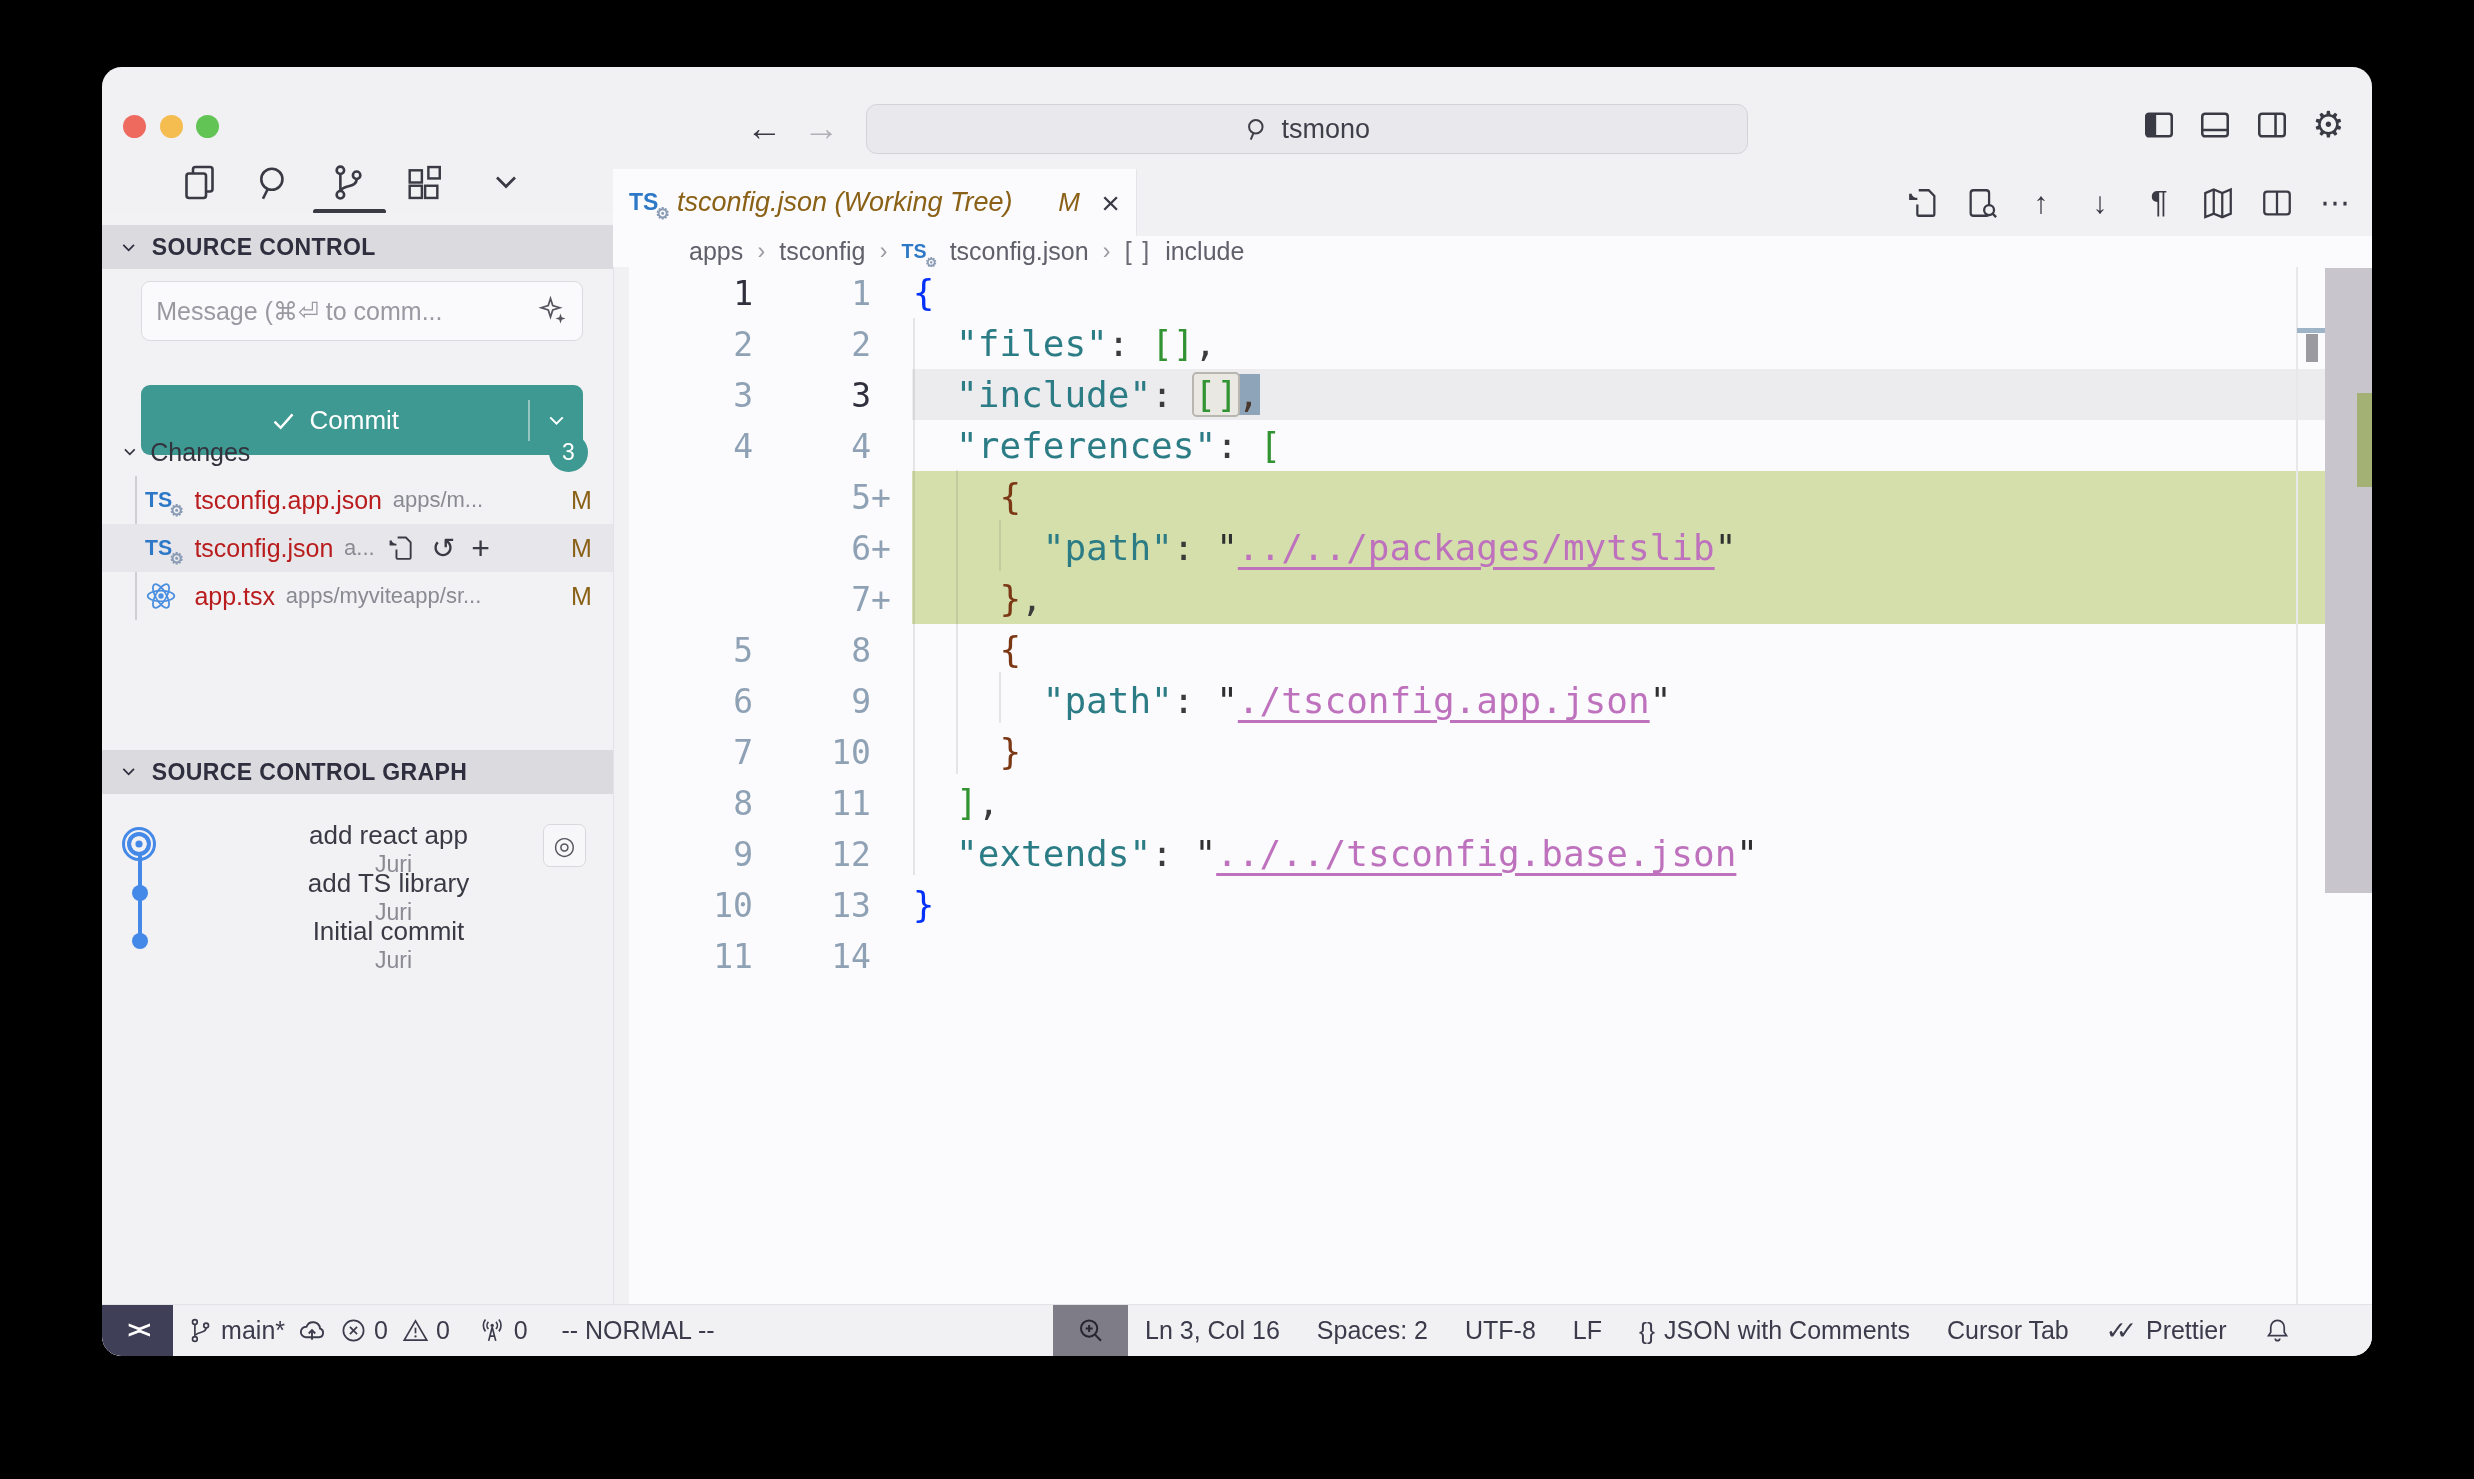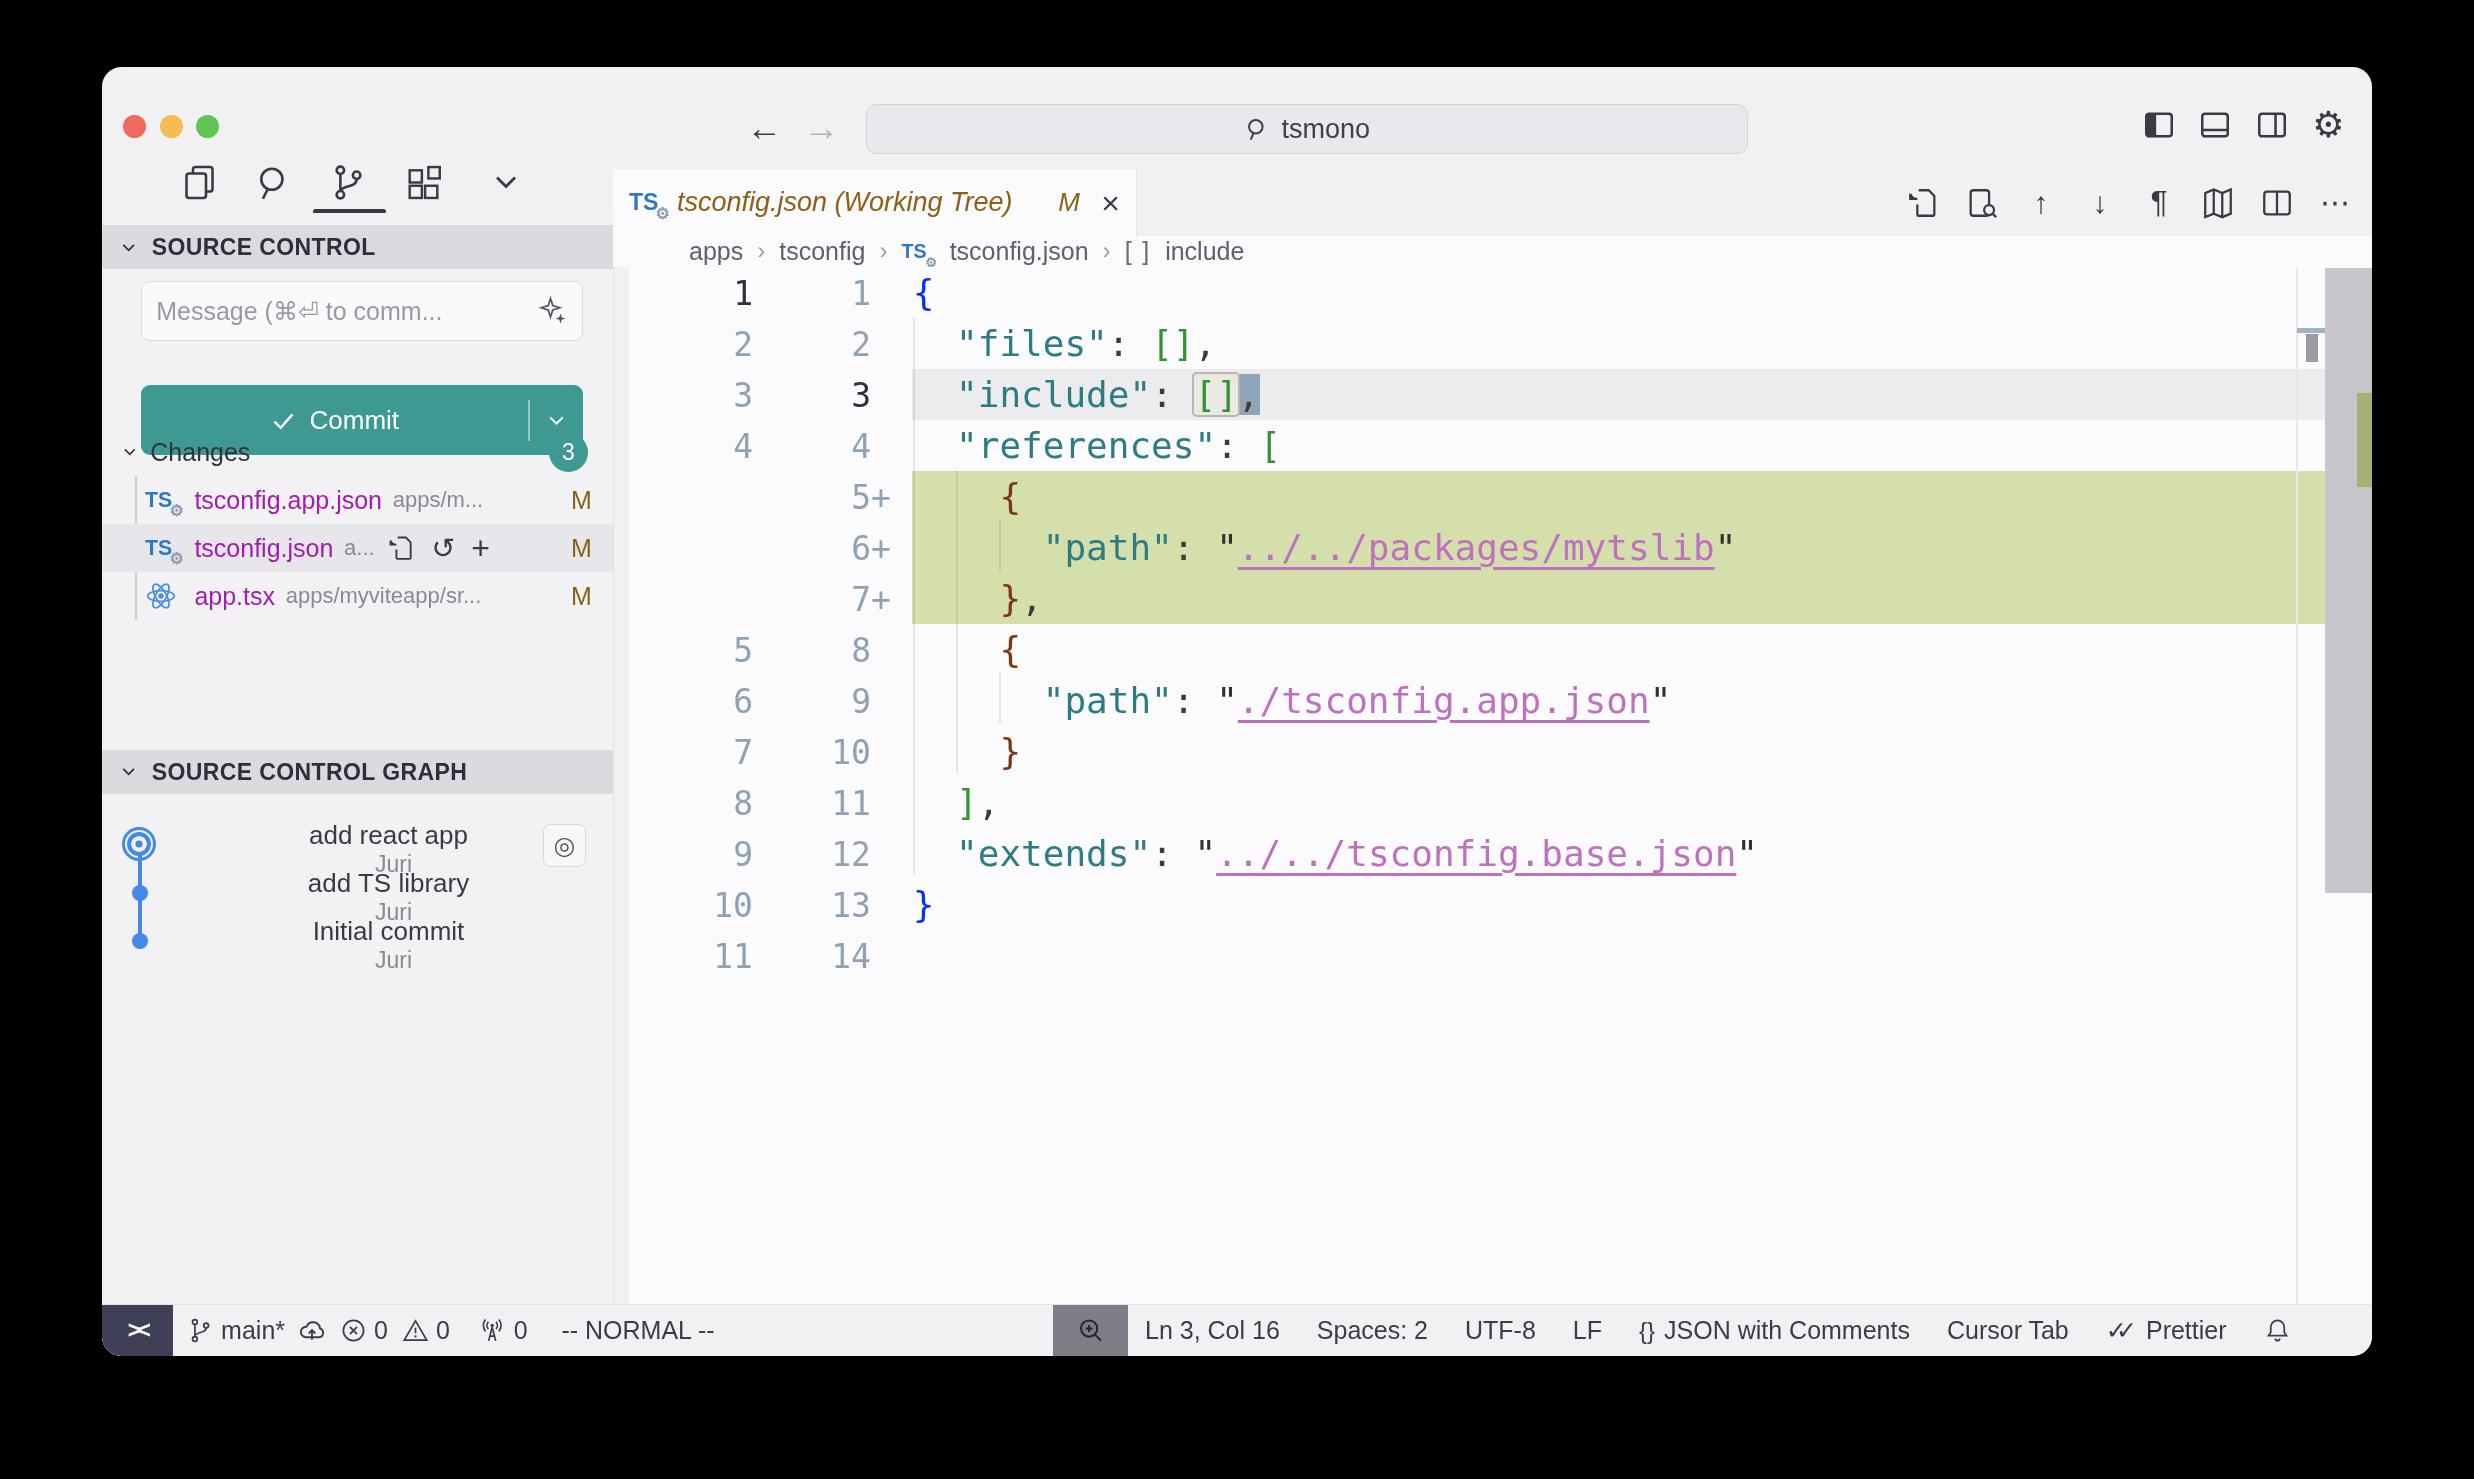--- a/index.html
+++ b/index.html
@@ -41,21 +41,21 @@
   .commitbtn .dd{width:53px;display:flex;align-items:center;justify-content:center;}
   .changes-head{position:absolute;left:0;top:221px;width:511px;height:36px;display:flex;
                 align-items:center;gap:10.7px;padding-left:18px;box-sizing:border-box;
                 font-size:25px;color:#33333E;}
   .badge{margin-left:auto;margin-right:25px;width:39px;height:39px;border-radius:50%;
          color:#fff;font-size:23px;display:flex;align-items:center;justify-content:center;}
   .filerows{position:absolute;left:0;top:263px;width:511px;}
   .frow{position:relative;height:48px;display:flex;align-items:center;padding-left:43px;box-sizing:border-box;}
   .frow.selected{background:#E7E6EA;}
   .guide-v{position:absolute;left:33px;top:0;width:1.8px;height:144px;background:#CFCED4;}
-  .fname{font-size:25px;color:#a21caf;margin-left:12.4px;white-space:nowrap;}
+  .fname{font-size:25px;color:#b91c1c;margin-left:12.4px;white-space:nowrap;}
   .fpath{font-size:22px;color:#8A8A93;margin-left:10.7px;white-space:nowrap;overflow:hidden;}
   .fbadge{margin-left:auto;margin-right:21.3px;font-size:25px;}
   .facts{display:flex;gap:16px;margin-left:12.4px;align-items:center;color:#3A3A45;}
   .ts-ic{position:relative;font-weight:bold;color:#2D79C7;font-size:23px;width:39px;display:inline-block;}
   .ts-ic .gear{position:absolute;right:-1.8px;bottom:-7.1px;font-size:16px;color:#8A9BB5;}
   .graph-rows{position:absolute;left:0;width:511px;}
   .grow{position:relative;height:48px;display:flex;align-items:center;padding-left:62px;box-sizing:border-box;flex-direction:column;}
   .gmsg{font-size:26px;color:#3A3A45;white-space:nowrap;}
   .gauthor{font-size:23px;color:#8A8A93;margin-left:10px;}
   .gline{position:absolute;left:36px;width:3.6px;background:#4489E8;}

